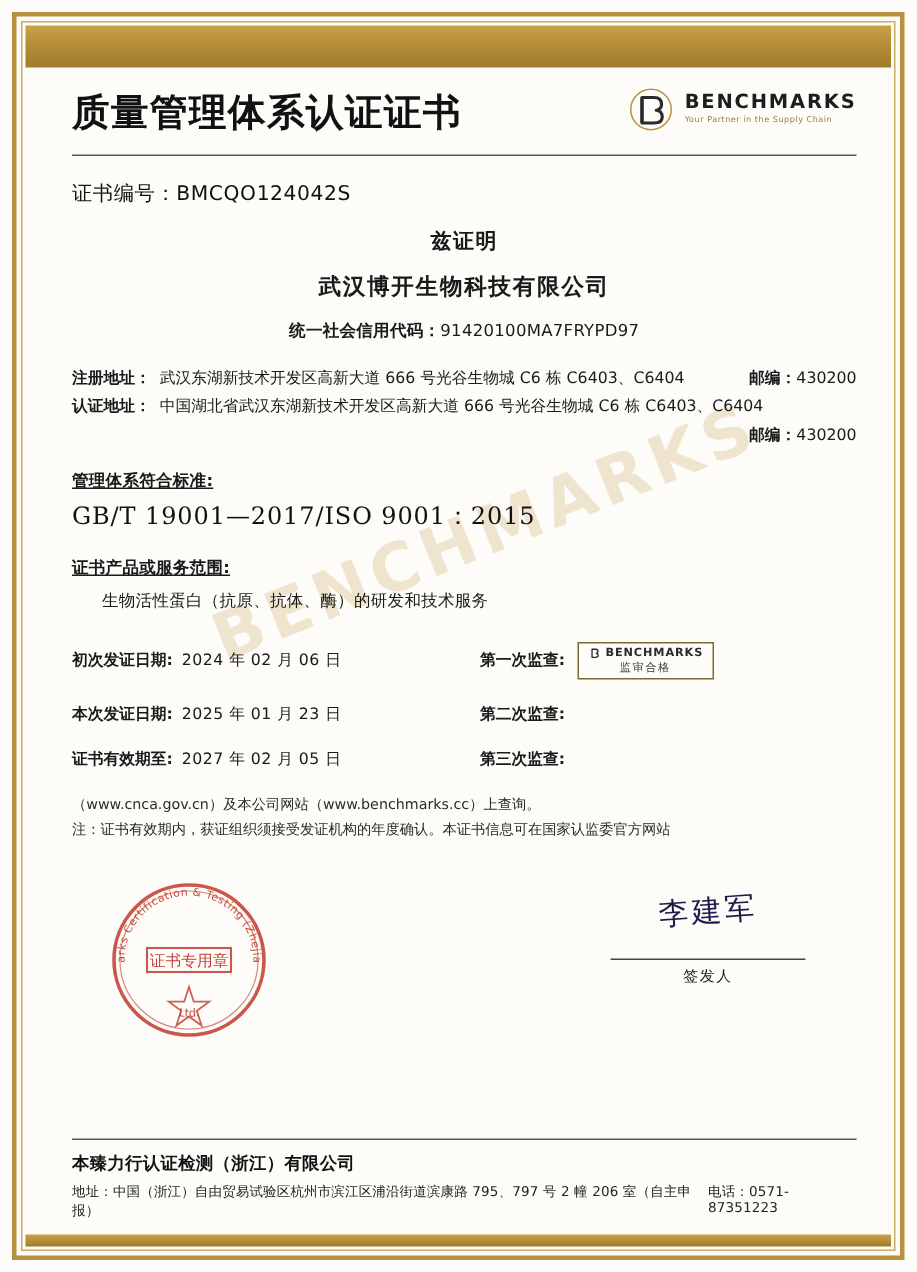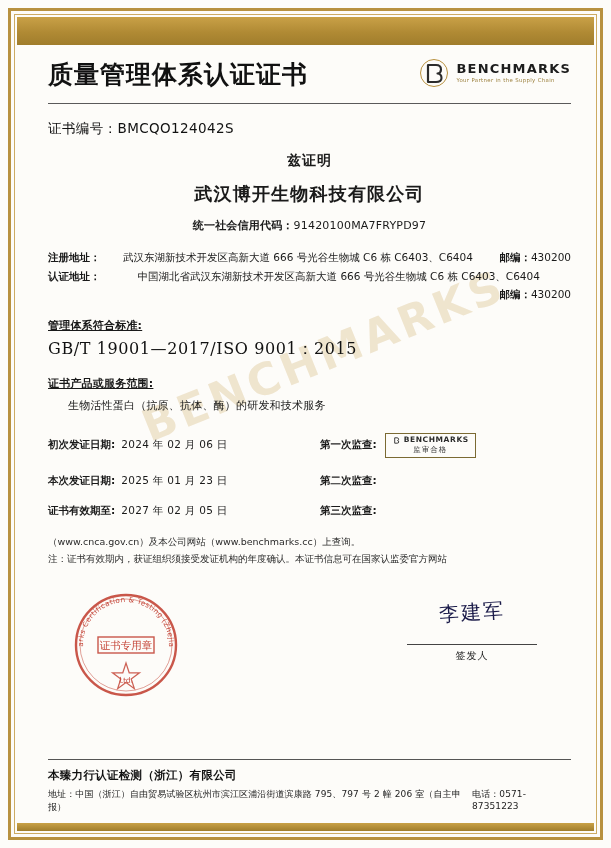--- a/index.html
+++ b/index.html
@@ -113,21 +113,21 @@
     text-align: center;
   }
   .hereby {
     margin-top: 14px;
     font-size: 14px;
     font-weight: bold;
     letter-spacing: 1px;
   }
   .company {
     margin-top: 12px;
-    font-size: 18px;
+    font-size: 15px;
     font-weight: bold;
     letter-spacing: 1.2px;
   }
   .credit-line {
     margin-top: 12px;
     font-size: 11px;
     letter-spacing: 0.2px;
   }
   .credit-line .lbl { font-weight: bold; }
   .addr-block { margin-top: 16px; }
@@ -138,21 +138,20 @@
     margin-bottom: 3px;
     line-height: 1.55;
   }
   .addr-label {
     font-weight: bold;
     white-space: nowrap;
     margin-right: 6px;
   }
   .addr-value {
     flex: 1;
-    text-align: center;
   }
   .postal {
     white-space: nowrap;
     margin-left: 10px;
   }
   .postal .pl { font-weight: bold; }
   .postal-right {
     text-align: right;
     font-size: 10.5px;
     margin-top: 1px;

